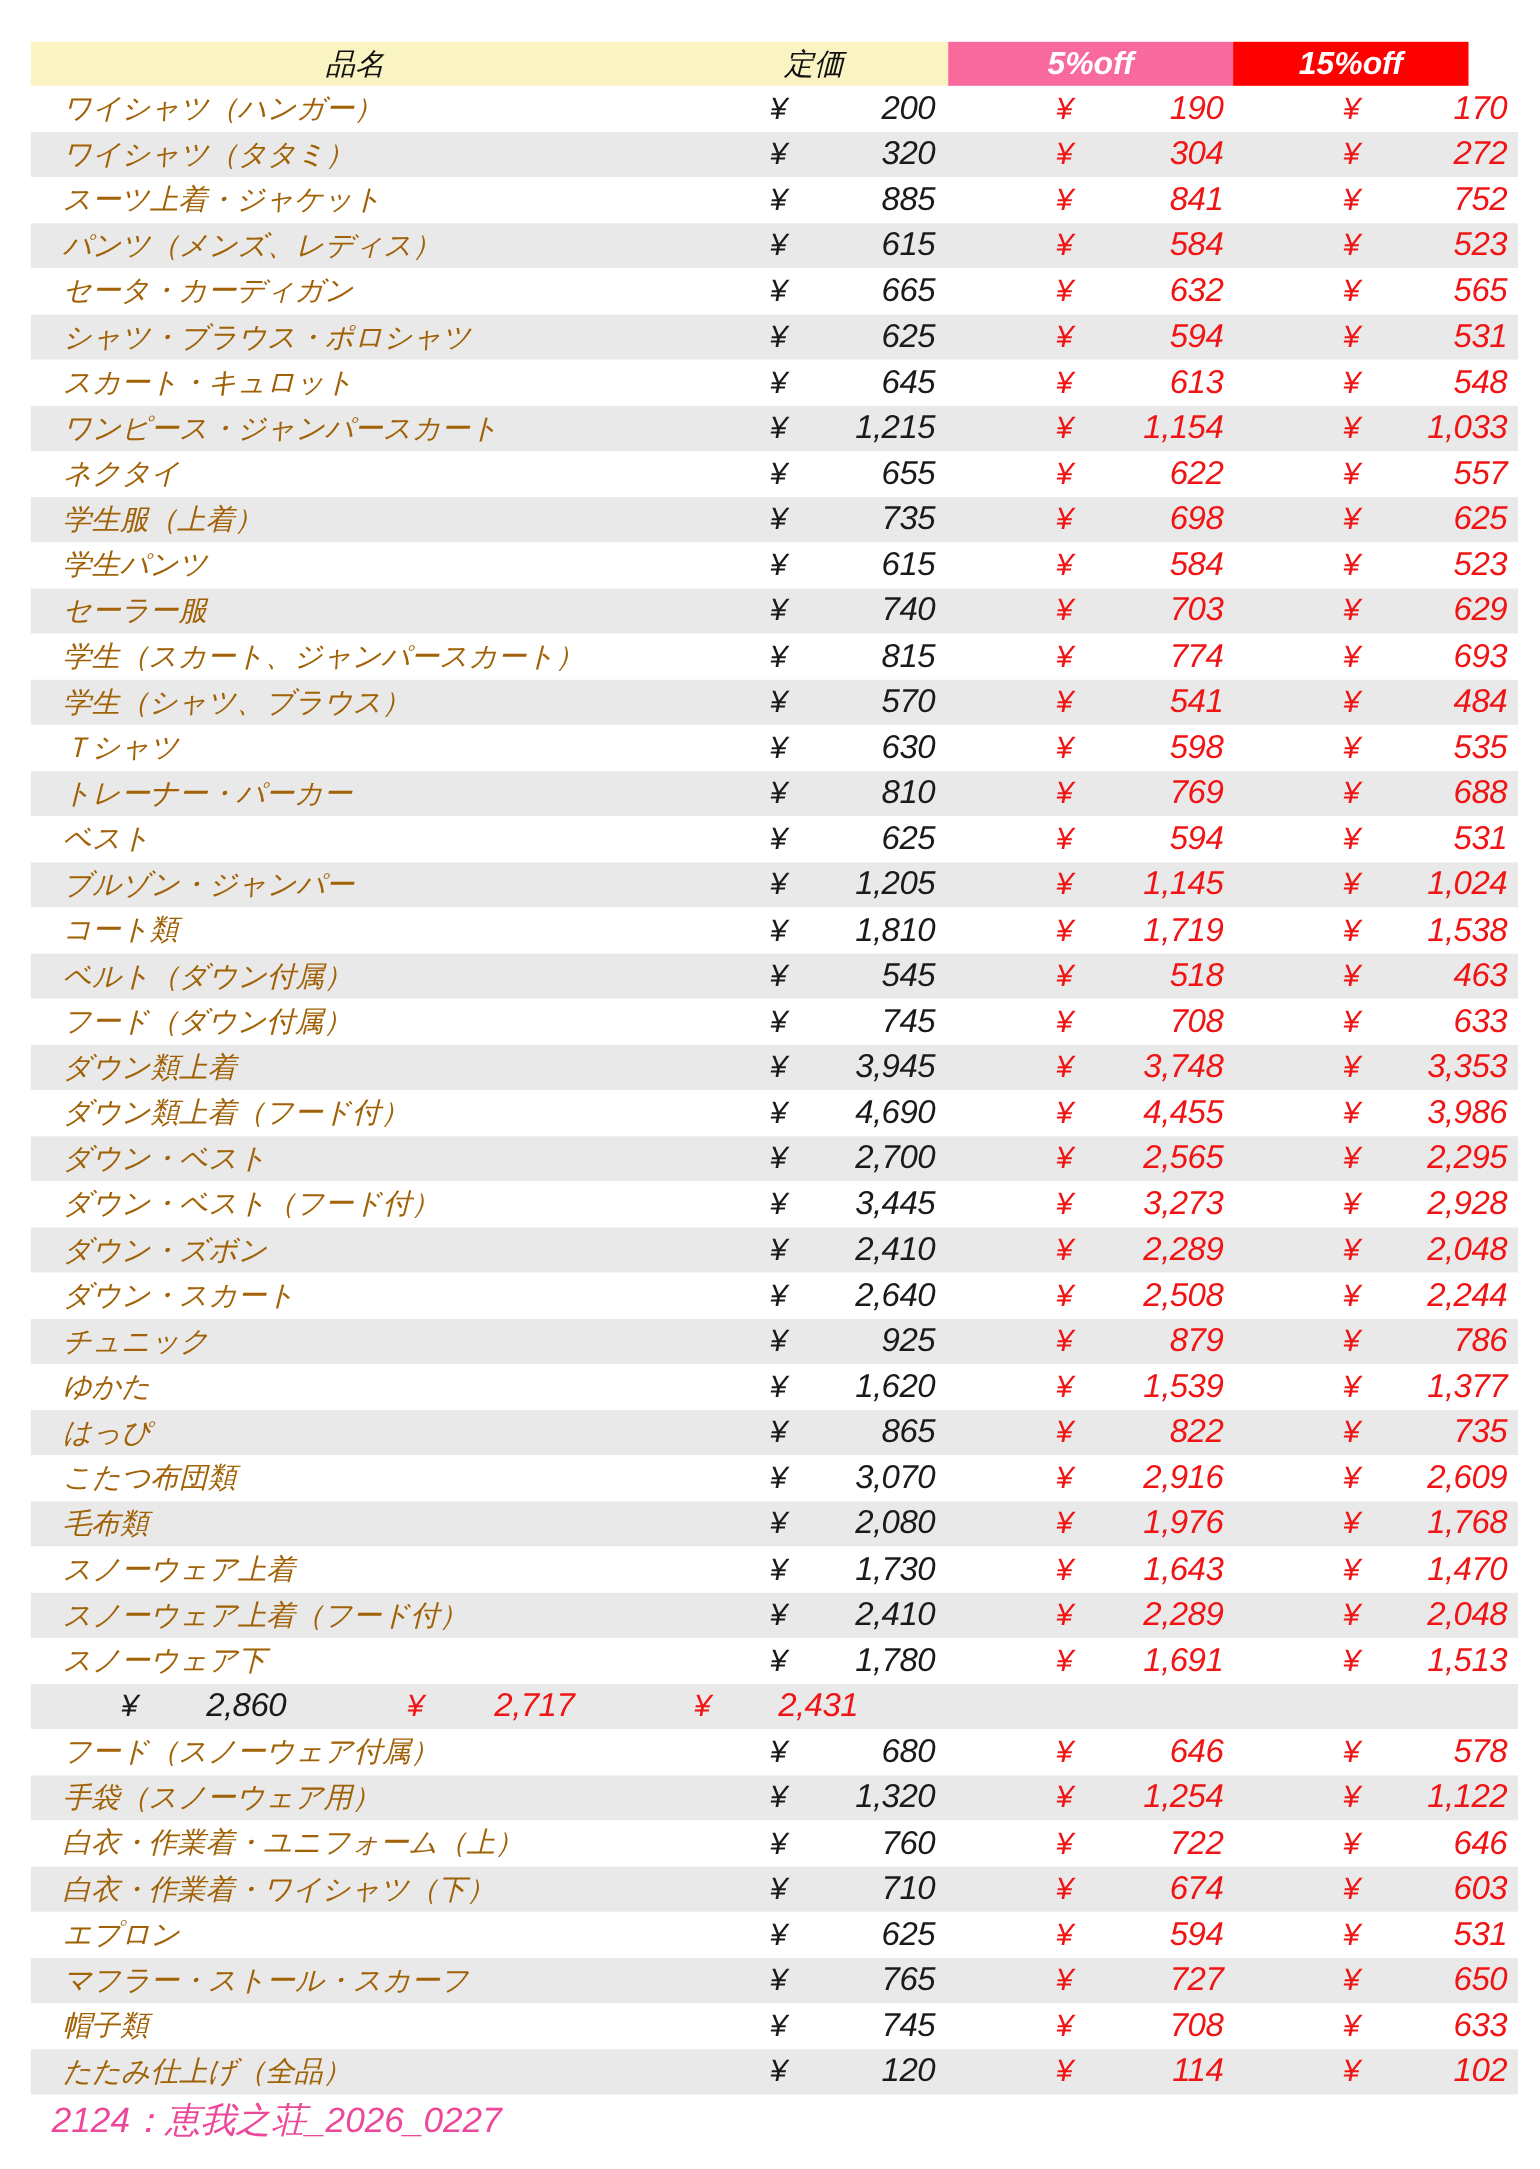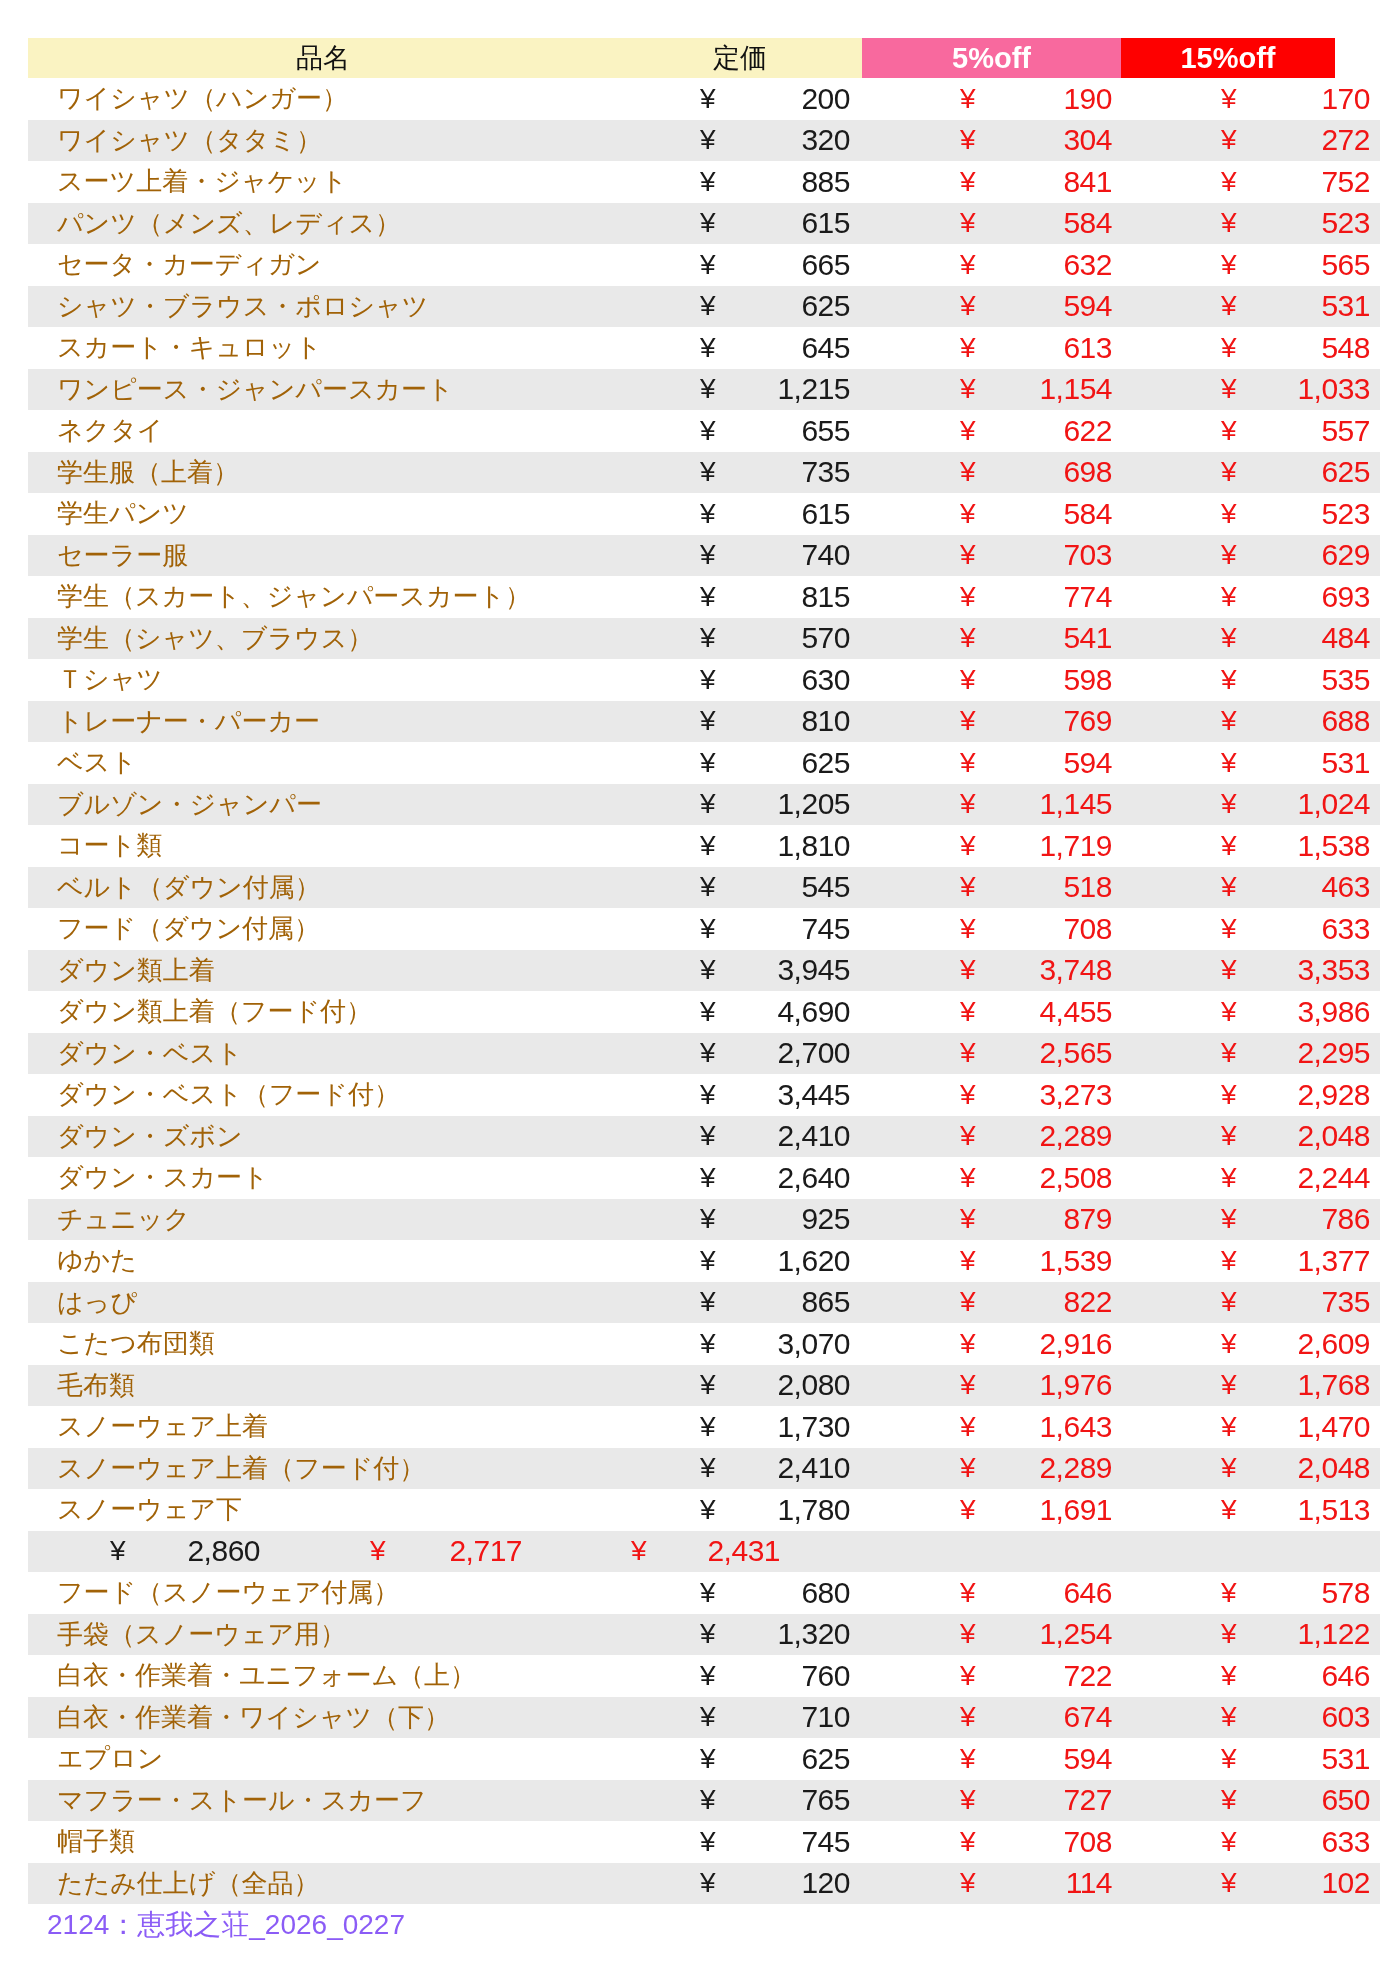--- a/index.html
+++ b/index.html
@@ -9,20 +9,21 @@
     height: 1972px;
     background: #ffffff;
     overflow: hidden;
     font-family: "Liberation Sans", "DejaVu Sans", sans-serif;
   }
   .page {
     position: relative;
     width: 1400px;
     height: 1972px;
     background: #ffffff;
+    font-style: italic;
   }
   .price-table {
     position: absolute;
     left: 28px;
     top: 38px;
     width: 1352px;
   }
   .thead {
     display: flex;
     height: 40px;
@@ -65,22 +66,22 @@
   }
   .cell.price .yen { font-size: 28px; }
   .cell.price.list  { width: 244px; padding-left: 82px;  padding-right: 12px; }
   .cell.price.off5  { width: 259px; padding-left: 98px;  padding-right: 9px;  color: var(--redtext); }
   .cell.price.off15 { width: 259px; padding-left: 100px; padding-right: 10px; color: var(--redtext); }
   .cell.price.off5 .yen, .cell.price.off15 .yen { color: var(--redtext); }
   .footer-note {
     position: absolute;
     left: 47px;
     top: 1906px;
-    font-size: 28px;
-    color: #8b5cf6;
+    font-size: 32px;
+    color: #ec4899;
     white-space: nowrap;
   }
 </style>
 </head>
 <body>
 
 <div class="page">
 
   <div class="price-table">
     <div class="thead">

